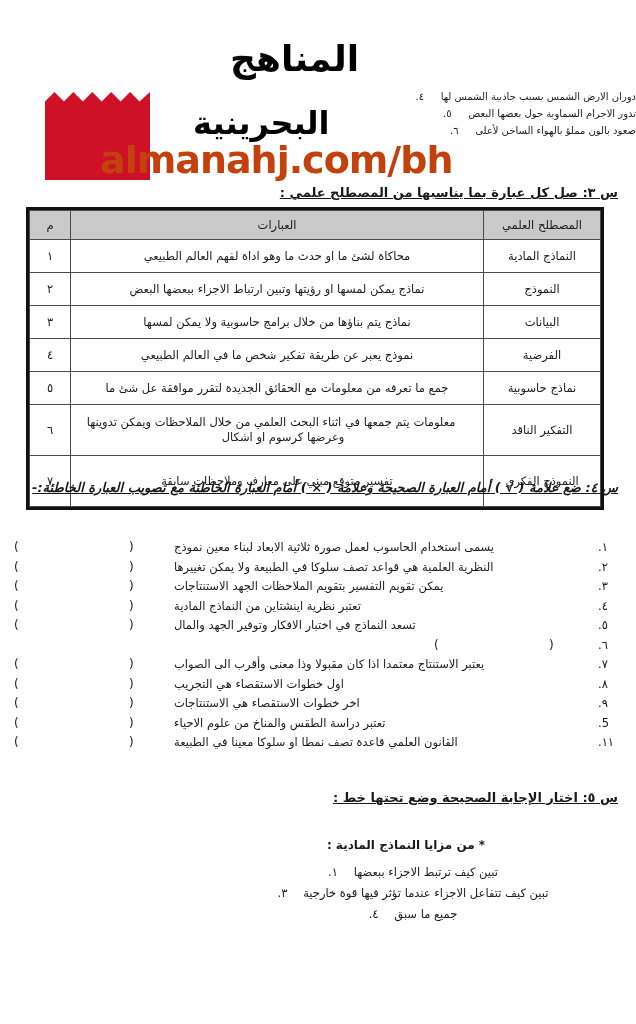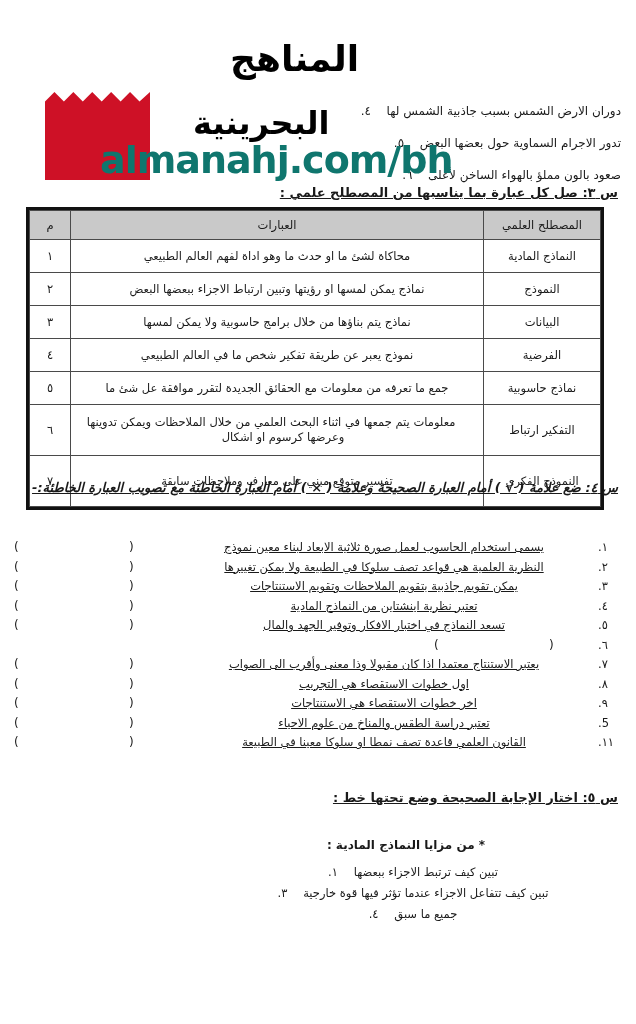--- a/index.html
+++ b/index.html
@@ -76,21 +76,21 @@
     left: 193px;
     top: 104px;
     font-size: 32px;
   }
   .wm-url {
     position: absolute;
     left: 100px;
     top: 138px;
     font-size: 38px;
     font-weight: 700;
-    color: #0f766e;
+    color: #c2410c;
     font-family: "DejaVu Sans", "Liberation Sans", sans-serif;
     letter-spacing: -1px;
     direction: ltr;
     white-space: nowrap;
   }
 
   
   .content {
     position: relative;
     z-index: 1;
@@ -100,26 +100,26 @@
     position: absolute;
     top: 88px;
     right: 0;
     width: 636px;
     padding: 0;
     margin: 0;
     list-style: none;
     direction: rtl;
   }
   .top-list li {
-    font-size: 12px;
+    font-size: 10px;
     line-height: 17px;
     text-align: right;
     padding-right: 0;
     padding-left: 16px;
-    margin: 15px;
+    margin: 0;
     white-space: nowrap;
   }
   .top-list li .num {
     display: inline-block;
     width: 22px;
     text-align: left;
   }
   .top-list .wrap {
     display: block;
     padding-left: 190px;
@@ -192,24 +192,23 @@
     height: 19.5px;
   }
   .tf-list .tf-num {
     width: 38px;
     text-align: left;
     padding-left: 4px;
     flex: 0 0 38px;
   }
   .tf-list .tf-text {
     flex: 1 1 auto;
-    text-align: center;
+    text-align: left;
     white-space: nowrap;
     overflow: hidden;
-    text-decoration: underline;
   }
   .tf-list .tf-paren {
     flex: 0 0 160px;
     direction: ltr;
     text-align: left;
     font-size: 12px;
     padding-left: 14px;
     letter-spacing: 0;
   }
   .tf-list .tf-paren .p-open  { display: inline-block; width: 115px; }
@@ -314,21 +313,21 @@
             <td class="col-term">الفرضية</td>
             <td class="col-stmt"><span class="stmt-inner">نموذج يعبر عن طريقة تفكير شخص ما في العالم الطبيعي</span></td>
             <td class="col-num">٤</td>
           </tr>
           <tr>
             <td class="col-term">نماذج حاسوبية</td>
             <td class="col-stmt"><span class="stmt-inner">جمع ما تعرفه من معلومات مع الحقائق الجديدة لتقرر موافقة عل شئ ما</span></td>
             <td class="col-num">٥</td>
           </tr>
           <tr class="tall">
-            <td class="col-term">التفكير ارتباط</td>
+            <td class="col-term">التفكير الناقد</td>
             <td class="col-stmt"><span class="stmt-inner">معلومات يتم جمعها في اثناء البحث العلمي من خلال الملاحظات ويمكن تدوينها وعرضها كرسوم او اشكال</span></td>
             <td class="col-num">٦</td>
           </tr>
           <tr class="tall">
             <td class="col-term">النموذج الفكري</td>
             <td class="col-stmt"><span class="stmt-inner">تفسير متوقع مبني على معارف وملاحظات سابقة</span></td>
             <td class="col-num">٧</td>
           </tr>
         </tbody>
       </table>
@@ -342,21 +341,21 @@
         <span class="tf-text">يسمى استخدام الحاسوب لعمل صورة ثلاثية الابعاد لبناء معين نموذج</span>
         <span class="tf-paren"><span class="p-open">(</span><span>)</span></span>
       </li>
       <li>
         <span class="tf-num">٢.</span>
         <span class="tf-text">النظرية العلمية هي قواعد تصف سلوكا في الطبيعة ولا يمكن تغييرها</span>
         <span class="tf-paren"><span class="p-open">(</span><span>)</span></span>
       </li>
       <li>
         <span class="tf-num">٣.</span>
-        <span class="tf-text">يمكن تقويم جاذبية بتقويم الملاحظات وتقويم الاستنتاجات</span>
+        <span class="tf-text">يمكن تقويم التفسير بتقويم الملاحظات الجهد الاستنتاجات</span>
         <span class="tf-paren"><span class="p-open">(</span><span>)</span></span>
       </li>
       <li>
         <span class="tf-num">٤.</span>
         <span class="tf-text">تعتبر نظرية اينشتاين من النماذج المادية</span>
         <span class="tf-paren"><span class="p-open">(</span><span>)</span></span>
       </li>
       <li>
         <span class="tf-num">٥.</span>
         <span class="tf-text">تسعد النماذج في اختبار الافكار وتوفير الجهد والمال</span>

